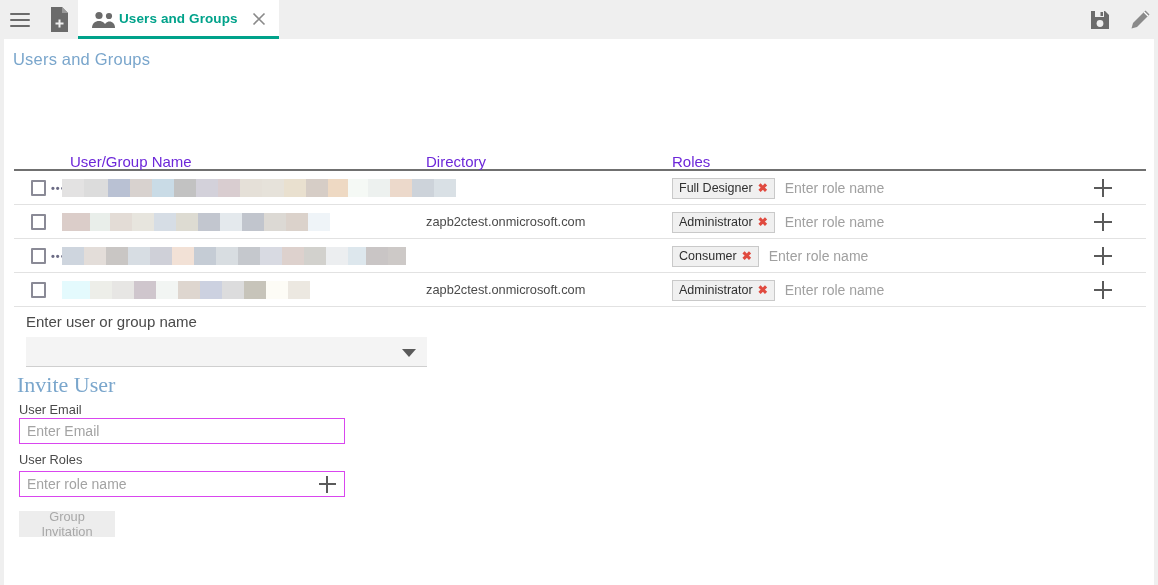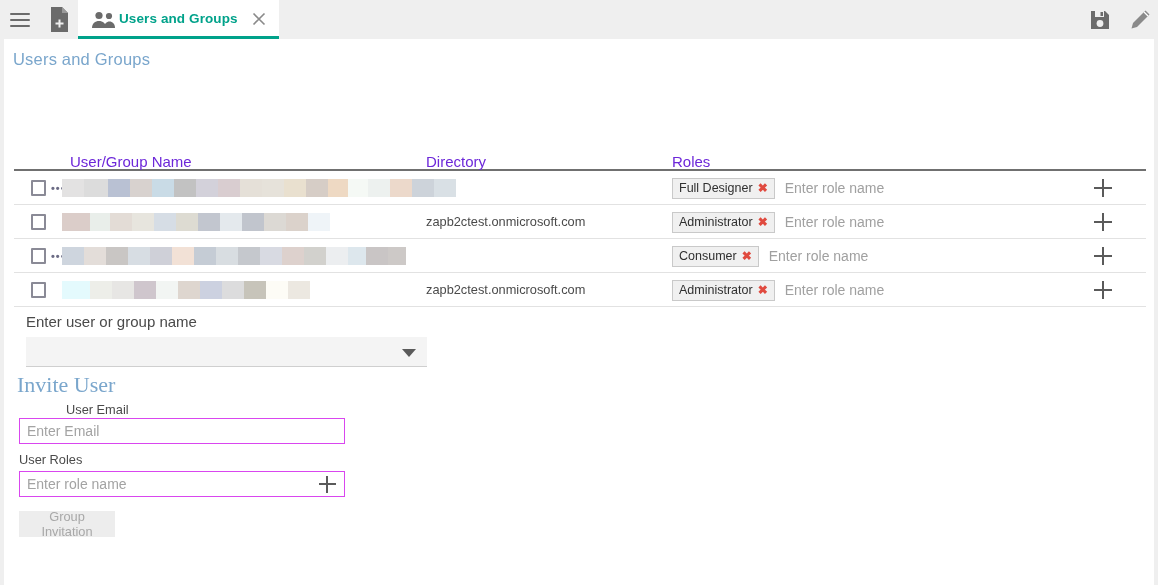--- a/index.html
+++ b/index.html
@@ -194,21 +194,21 @@
 
   
   .invite-title {
     position: absolute; left: 13px; top: 333px;
     font-size: 22px; color: #7aa6cc; font-family: Liberation Serif, serif;
   }
   .field-label {
     position: absolute; left: 15px;
     font-size: 12.8px; color: #4a4a4a;
   }
-  .lbl-email { top: 363px; margin-left: 47px; }
+  .lbl-email { top: 363px; }
   .lbl-roles { top: 413px; }
 
   .textbox {
     position: absolute; left: 15px;
     width: 326px; height: 26px;
     border: 1px solid #d946ef;
     background: #ffffff;
   }
   .tb-email { top: 379px; }
   .tb-roles { top: 432px; }

